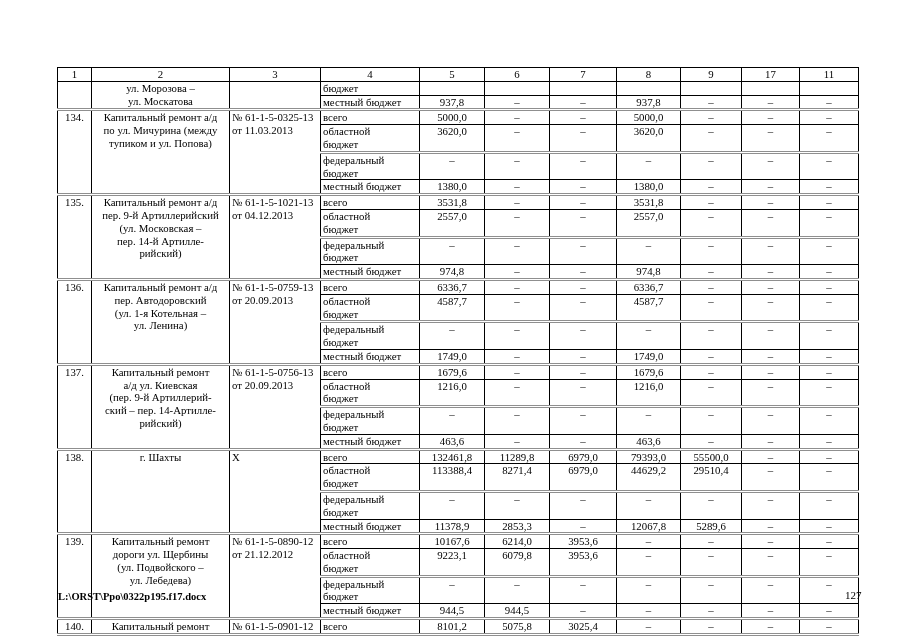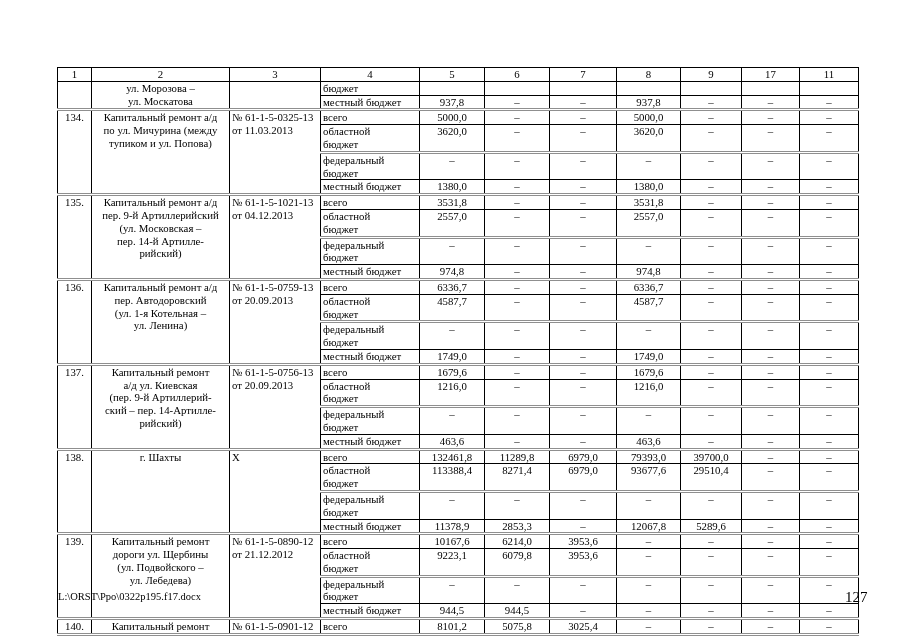--- a/index.html
+++ b/index.html
@@ -41,26 +41,27 @@
   td.doc  { text-align: left; font-size: 10px; margin-top: 12px; }
   td.label{ text-align: left; padding-left: 3px; font-family: Liberation Serif, serif; }
   td.val  { text-align: center; }
   tr.thick td { border-top: 3px double #8f8f8f; }
   tr.last  td { border-bottom: 3px double #8f8f8f; }
   .footer-path {
     position: absolute;
     left: 58px;
     top: 591px;
     font-size: 10.5px;
+    font-weight: bold;
   }
   .page-number {
     position: absolute;
     left: 845px;
     top: 589px;
-    font-size: 15px;
+    font-size: 11px;
   }
 </style>
 </head>
 <body>
 
 <div class="page">
   <table class="budget">
     <colgroup>
       <col style="width:34px">
         <col style="width:138px">
@@ -311,31 +312,31 @@
         </tr>
         <tr class="thick">
           <td class="num" rowspan="4">138.</td>
           <td class="name" rowspan="4">г. Шахты</td>
           <td class="doc" rowspan="4">Х</td>
           <td class="label">всего</td>
           <td class="val">132461,8</td>
           <td class="val">11289,8</td>
           <td class="val">6979,0</td>
           <td class="val">79393,0</td>
-          <td class="val">39700,0</td>
+          <td class="val">55500,0</td>
           <td class="val">–</td>
           <td class="val">–</td>
         </tr>
         <tr>
           <td class="label">областной
 бюджет</td>
           <td class="val">113388,4</td>
           <td class="val">8271,4</td>
           <td class="val">6979,0</td>
-          <td class="val">93677,6</td>
+          <td class="val">44629,2</td>
           <td class="val">29510,4</td>
           <td class="val">–</td>
           <td class="val">–</td>
         </tr>
         <tr class="thick">
           <td class="label">федеральный
 бюджет</td>
           <td class="val">–</td>
           <td class="val">–</td>
           <td class="val">–</td>

